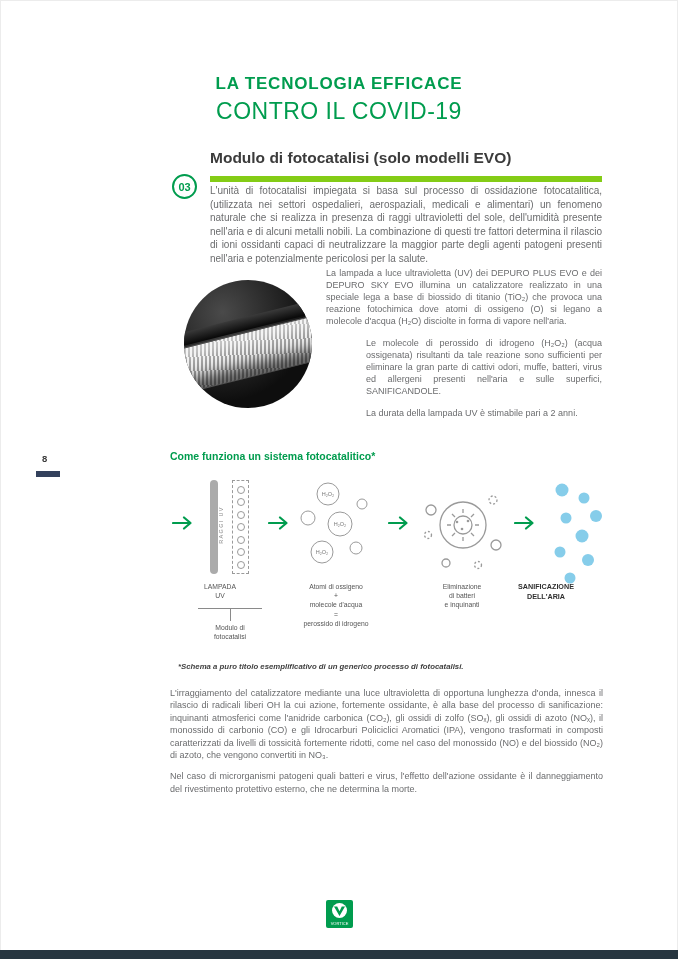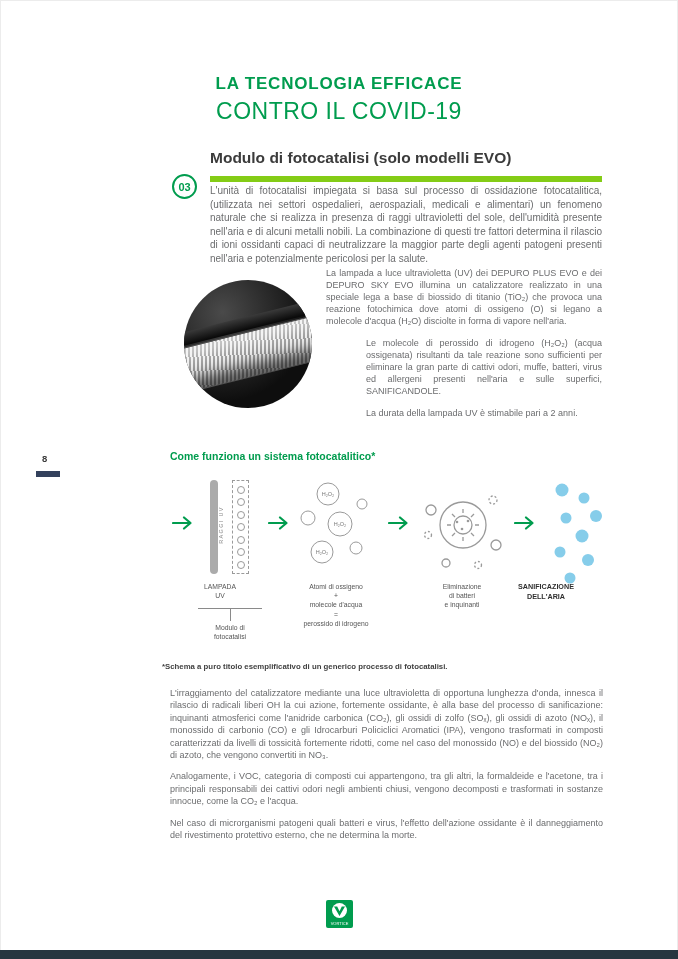--- a/index.html
+++ b/index.html
@@ -54,21 +54,21 @@
   .bluedots circle{fill:var(--blue_dot);}
   .lbl{font-size:6.8px;color:#555;text-align:center;white-space:pre-line;line-height:1.35;}
   .lbl-lamp{left:10px;top:102px;width:80px;}
   .bracket-h{left:28px;top:128px;width:64px;border-top:1px solid #8a8a8a;height:0;}
   .bracket-v{left:60px;top:128px;height:13px;border-left:1px solid #8a8a8a;width:0;}
   .lbl-module{left:20px;top:143px;width:80px;}
   .lbl-molecules{left:110px;top:102px;width:112px;}
   .lbl-bacteria{left:247px;top:102px;width:90px;}
   .lbl-sanif{left:320px;top:102px;width:112px;font-weight:bold;color:#2f2f2f;font-size:7.2px;}
 
-  .footnote{position:absolute;left:162px;top:662px;font-size:7.8px;font-weight:bold;color:#3f3f3f;}
+  .footnote{position:absolute;left:178px;top:662px;font-size:7.8px;font-style:italic;font-weight:bold;color:#3f3f3f;}
 
   .bodytext{position:absolute;left:170px;top:687px;width:433px;font-size:9px;line-height:1.38;color:var(--text_gray);text-align:justify;}
   .bodytext p + p{margin-top:9px;}
 
   
   .footer-logo{position:absolute;left:326px;top:900px;}
   .logo-rect{fill:var(--green);}
   .bottom-bar{position:absolute;left:0;right:0;bottom:0;height:9px;background:var(--footer_bar);}
 </style>
 </head>
@@ -192,21 +192,20 @@
 di batteri
 e inquinanti</div>
     <div class="lbl lbl-sanif">SANIFICAZIONE
 DELL'ARIA</div>
   </div>
 
   <div class="footnote">*Schema a puro titolo esemplificativo di un generico processo di fotocatalisi.</div>
 
   <div class="bodytext">
     <p>L'irraggiamento del catalizzatore mediante una luce ultravioletta di opportuna lunghezza d'onda, innesca il rilascio di radicali liberi OH la cui azione, fortemente ossidante, è alla base del processo di sanificazione: inquinanti atmosferici come l'anidride carbonica (CO₂), gli ossidi di zolfo (SOₓ), gli ossidi di azoto (NOₓ), il monossido di carbonio (CO) e gli Idrocarburi Policiclici Aromatici (IPA), vengono trasformati in composti caratterizzati da livelli di tossicità fortemente ridotti, come nel caso del monossido (NO) e del biossido (NO₂) di azoto, che vengono convertiti in NO₃.</p>
-    <p>Analogamente, i VOC, categoria di composti cui appartengono, tra gli altri, la formaldeide e l'acetone, tra i principali responsabili dei cattivi odori negli ambienti chiusi, vengono decomposti e trasformati in sostanze innocue, come la CO₂ e l'acqua.</p>
     <p>Nel caso di microrganismi patogeni quali batteri e virus, l'effetto dell'azione ossidante è il danneggiamento del rivestimento protettivo esterno, che ne determina la morte.</p>
   </div>
 
   <div class="footer-logo">
     <svg width="27" height="28" viewBox="0 0 27 28">
       <rect class="logo-rect" width="27" height="28" rx="2"></rect>
       <circle cx="13.5" cy="10.5" r="7.5" fill="#fff"></circle>
       <path d="M8 6.5 L13.5 16 L19 6.5 L15.8 6.5 L13.5 11.2 L11.2 6.5 Z" fill="#009C4E"></path>
       <text x="13.5" y="25" text-anchor="middle" font-size="4" fill="#fff">VORTICE</text>
     </svg>

